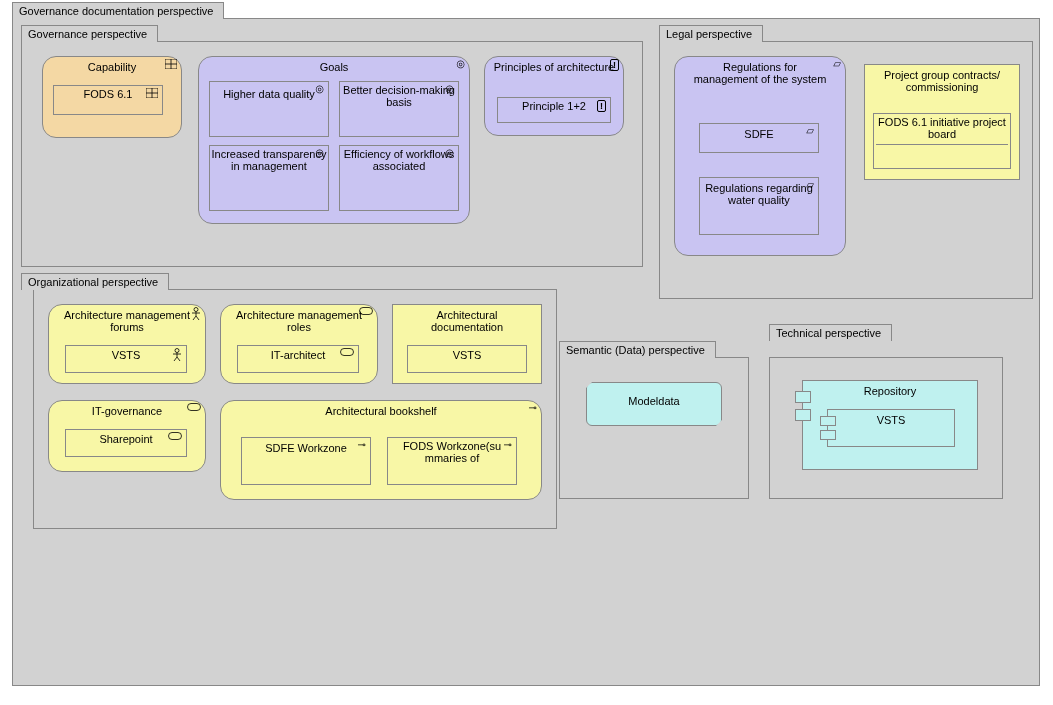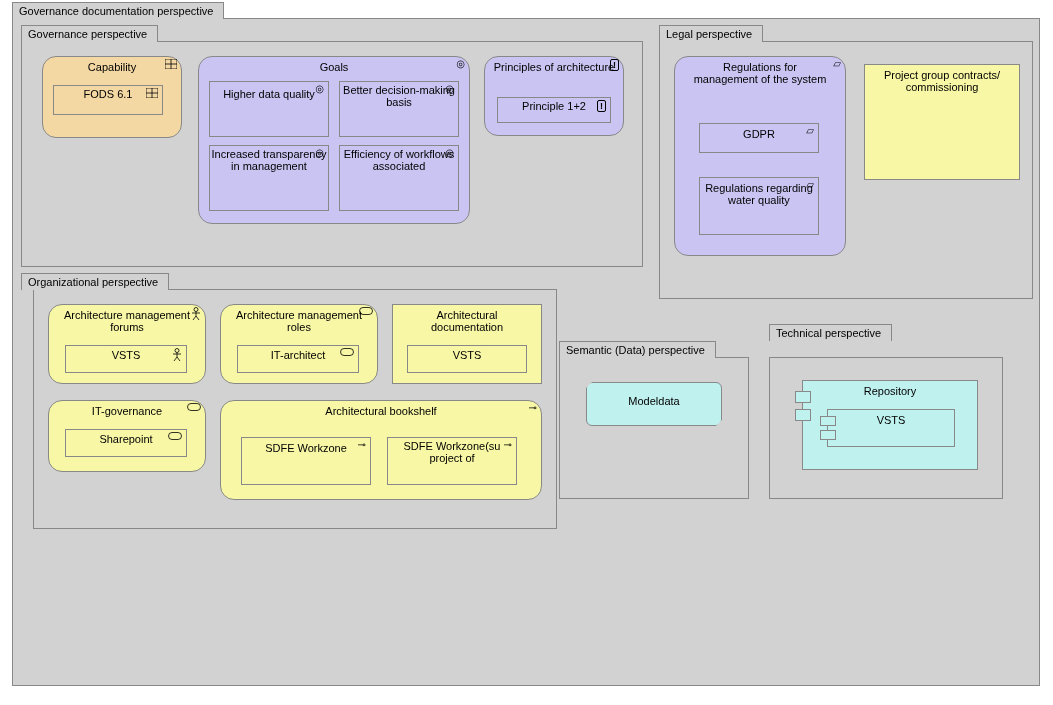--- a/index.html
+++ b/index.html
@@ -73,26 +73,29 @@
       </div>
 
     </div>
 
     <div class="tab" style="left:646px;top:6px;"><span>Legal perspective</span></div>
     <div class="box" style="left:646px;top:22px;width:372px;height:256px;">
 
       <div class="arch round purple" style="left:14px;top:14px;width:172px;height:200px;">
         <span class="deco">▱</span>
         <div style="padding:0 10px">Regulations for management of the system</div>
-        <div class="inner round purple" style="left:24px;top:66px;width:120px;height:30px;padding-top:4px;"><span class="deco">▱</span><span>GDPR</span></div>
+        <div class="inner round purple" style="left:24px;top:66px;width:120px;height:30px;padding-top:4px;"><span class="deco">▱</span><span>SDFE</span></div>
         <div class="inner round purple" style="left:24px;top:120px;width:120px;height:58px;padding-top:4px;"><span class="deco">▱</span><span>Regulations regarding water quality</span></div>
       </div>
 
       <div class="arch yellow" style="left:204px;top:22px;width:156px;height:116px;border-radius:0;">
         <div style="padding:0 4px">Project group contracts/ commissioning</div>
+        <div class="inner yellow" style="left:8px;top:48px;width:138px;height:56px;padding:2px;border-radius:0;border-top:1px solid #888;border-bottom:1px solid #888;">
+          <div style="border-bottom:1px solid #888;padding-bottom:4px;">FODS 6.1 initiative project board</div>
+        </div>
       </div>
 
     </div>
 
     <div class="tab" style="left:8px;top:254px;"><span>Organizational perspective</span></div>
     <div class="box" style="left:20px;top:270px;width:522px;height:238px;">
 
       <div class="arch round yellow" style="left:14px;top:14px;width:158px;height:80px;">
         <span class="deco">
           <svg width="10" height="14" viewBox="0 0 10 14">
@@ -154,21 +157,21 @@
               </svg>
             </span>
           <span>Sharepoint</span>
         </div>
       </div>
 
       <div class="arch round yellow" style="left:186px;top:110px;width:322px;height:100px;">
         <span class="deco">⊸</span>
         <div>Architectural bookshelf</div>
         <div class="inner round yellow" style="left:20px;top:36px;width:130px;height:48px;padding-top:4px;"><span class="deco">⊸</span><span>SDFE Workzone</span></div>
-        <div class="inner round yellow" style="left:166px;top:36px;width:130px;height:48px;padding-top:2px;"><span class="deco">⊸</span><span>SDFE Workzone(su project of</span></div>
+        <div class="inner round yellow" style="left:166px;top:36px;width:130px;height:48px;padding-top:2px;"><span class="deco">⊸</span><span>FODS Workzone(su mmaries of</span></div>
       </div>
 
     </div>
 
     <div class="tab" style="left:546px;top:322px;"><span>Semantic (Data) perspective</span></div>
     <div class="box" style="left:546px;top:338px;width:188px;height:140px;">
       <div class="arch cyan notch" style="left:26px;top:24px;width:136px;height:44px;padding-top:12px;border-radius:6px;"><span>Modeldata</span></div>
     </div>
 
     <div class="tab" style="left:756px;top:305px;"><span>Technical perspective</span></div>

